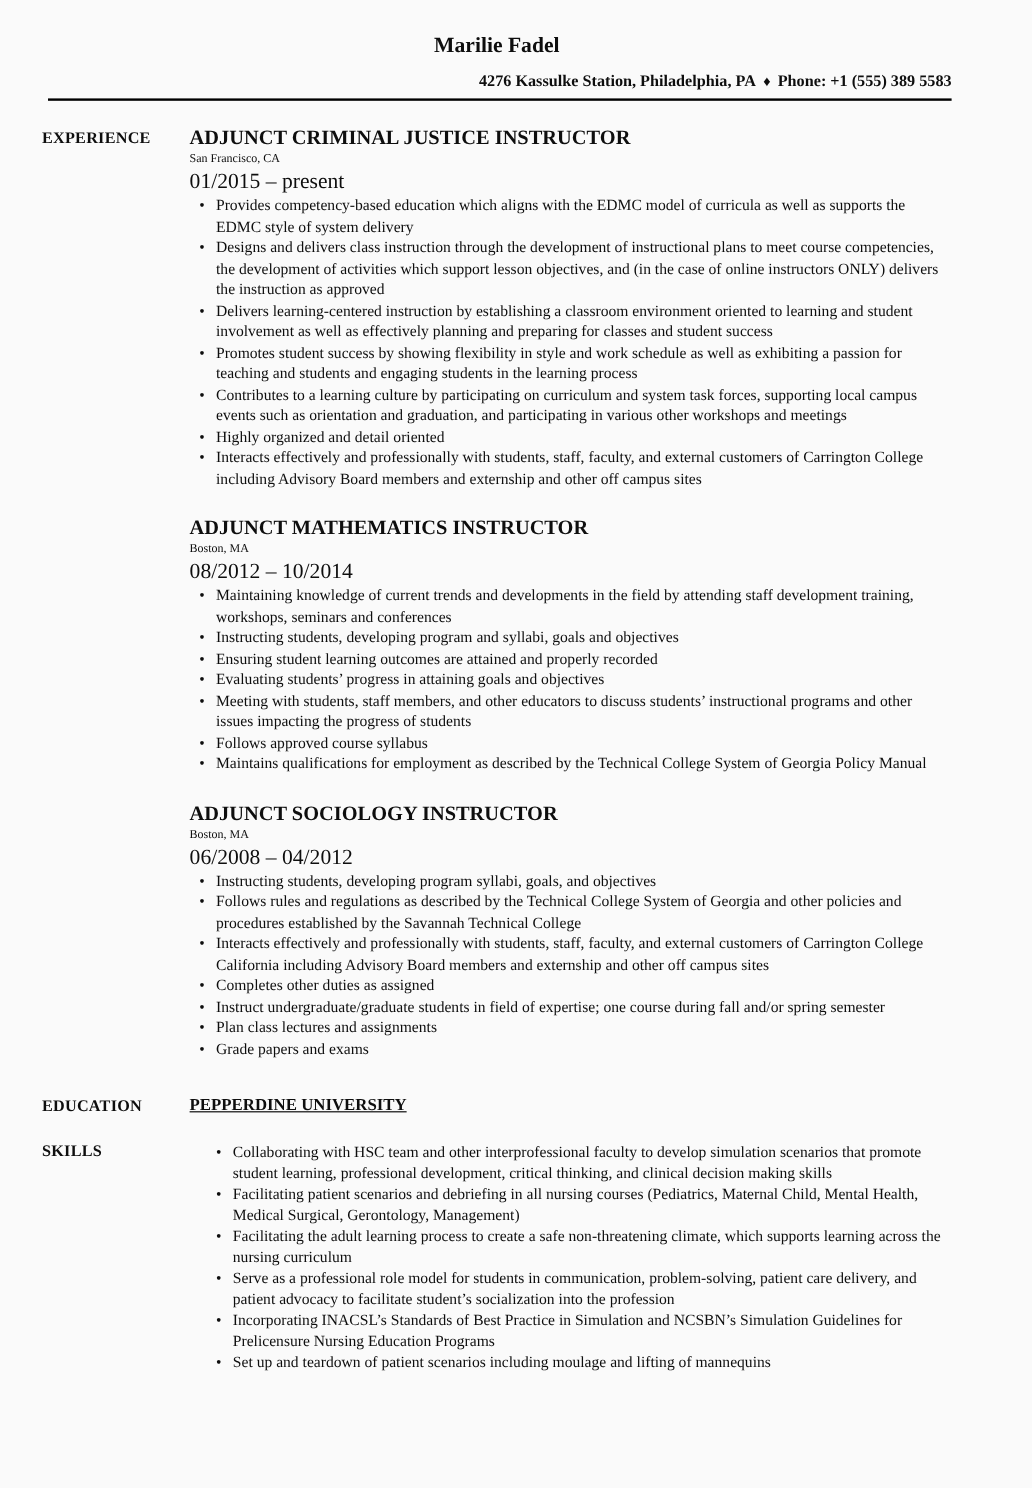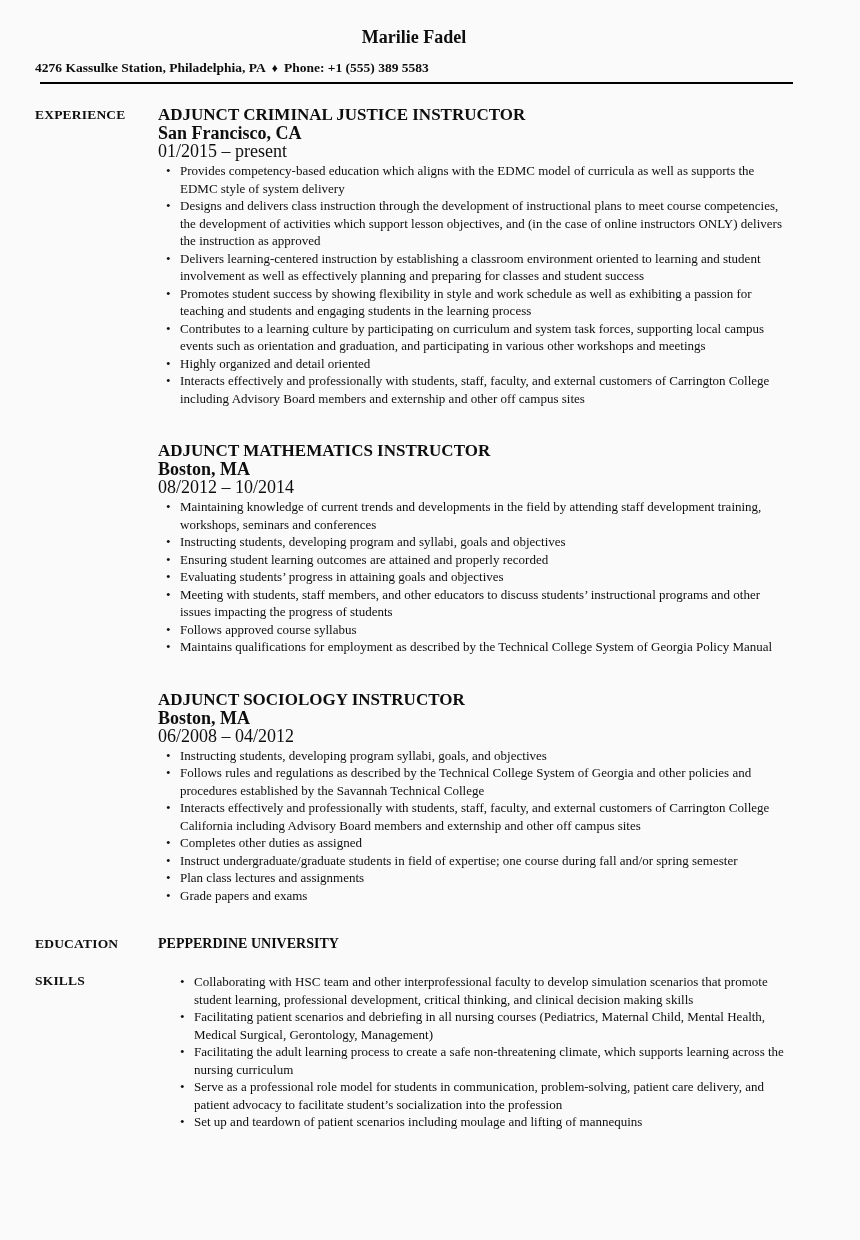--- a/index.html
+++ b/index.html
@@ -6,40 +6,40 @@
   html, body { width: 860px; }
   body {
     width: 860px; height: 1240px; overflow: hidden;
     background: #fafafa; color: #0e0e0e;
     font-family: "Liberation Serif", "DejaVu Serif", serif;
     font-size: 13px; line-height: 17.5px;
   }
   .page { width: 840px; height: 1240px; padding: 27px 47px 0 35px; overflow: hidden; }
 
   .name { text-align: center; font-size: 18px; line-height: 20px; font-weight: bold; }
-  .contact { text-align: left; font-weight: bold; font-size: 13.5px; line-height: 16px; margin-top: 13px; }
+  .contact { text-align: right; font-weight: bold; font-size: 13.5px; line-height: 16px; margin-top: 13px; }
   .contact .sep { display: inline-block; margin: 0 6px; font-size: 12px; }
   hr.divider { border: none; border-top: 2.5px solid #000; margin: 6px 0 0 5px; }
 
   .row { display: grid; grid-template-columns: 123px 1fr; align-items: start; }
   .row-label { font-weight: bold; font-size: 13.5px; line-height: 19px; letter-spacing: 0.2px; }
   .experience-row { margin-top: 21px; }
   .education-row { margin-top: 30px; }
   .skills-row { margin-top: 18px; gap: 14px; }
 
-  .job + .job { margin-top: 34px; }
+  .job + .job { margin-top: 23px; }
   .job-title { font-size: 17px; line-height: 19px; font-weight: bold; }
-  .job-location { font-size: 18px; line-height: 18px; font-weight: bold; }
+  .job-location { font-size: 10px; line-height: 18px; font-weight: normal; }
   .job-dates { font-size: 18px; line-height: 18px; }
 
   ul.bullets { list-style: none; margin-top: 2px; }
   li.bullet { position: relative; padding-left: 22px; }
   li.bullet::before { content: "\2022"; position: absolute; left: 8px; top: 0; }
 
-  .education-school { font-size: 14px; line-height: 19px; font-weight: bold; }
+  .education-school { font-size: 14px; line-height: 19px; font-weight: bold; text-decoration: underline; }
   .education-degree { font-size: 13.5px; line-height: 19px; font-weight: bold; }
 </style>
 </head>
 <body>
 
 <div class="page">
 
   <header>
     <h1 class="name">Marilie Fadel</h1>
     <div class="contact">
@@ -103,17 +103,18 @@
     </div>
   </div>
 
   <div class="row skills-row">
     <div class="row-label">SKILLS</div>
     <ul class="bullets">
         <li class="bullet">Collaborating with HSC team and other interprofessional faculty to develop simulation scenarios that promote student learning, professional development, critical thinking, and clinical decision making skills</li>
         <li class="bullet">Facilitating patient scenarios and debriefing in all nursing courses (Pediatrics, Maternal Child, Mental Health, Medical Surgical, Gerontology, Management)</li>
         <li class="bullet">Facilitating the adult learning process to create a safe non-threatening climate, which supports learning across the nursing curriculum</li>
         <li class="bullet">Serve as a professional role model for students in communication, problem-solving, patient care delivery, and patient advocacy to facilitate student’s socialization into the profession</li>
+        <li class="bullet">Incorporating INACSL’s Standards of Best Practice in Simulation and NCSBN’s Simulation Guidelines for Prelicensure Nursing Education Programs</li>
         <li class="bullet">Set up and teardown of patient scenarios including moulage and lifting of mannequins</li>
       </ul>
   </div>
 
 </div>
 
 </body></html>

